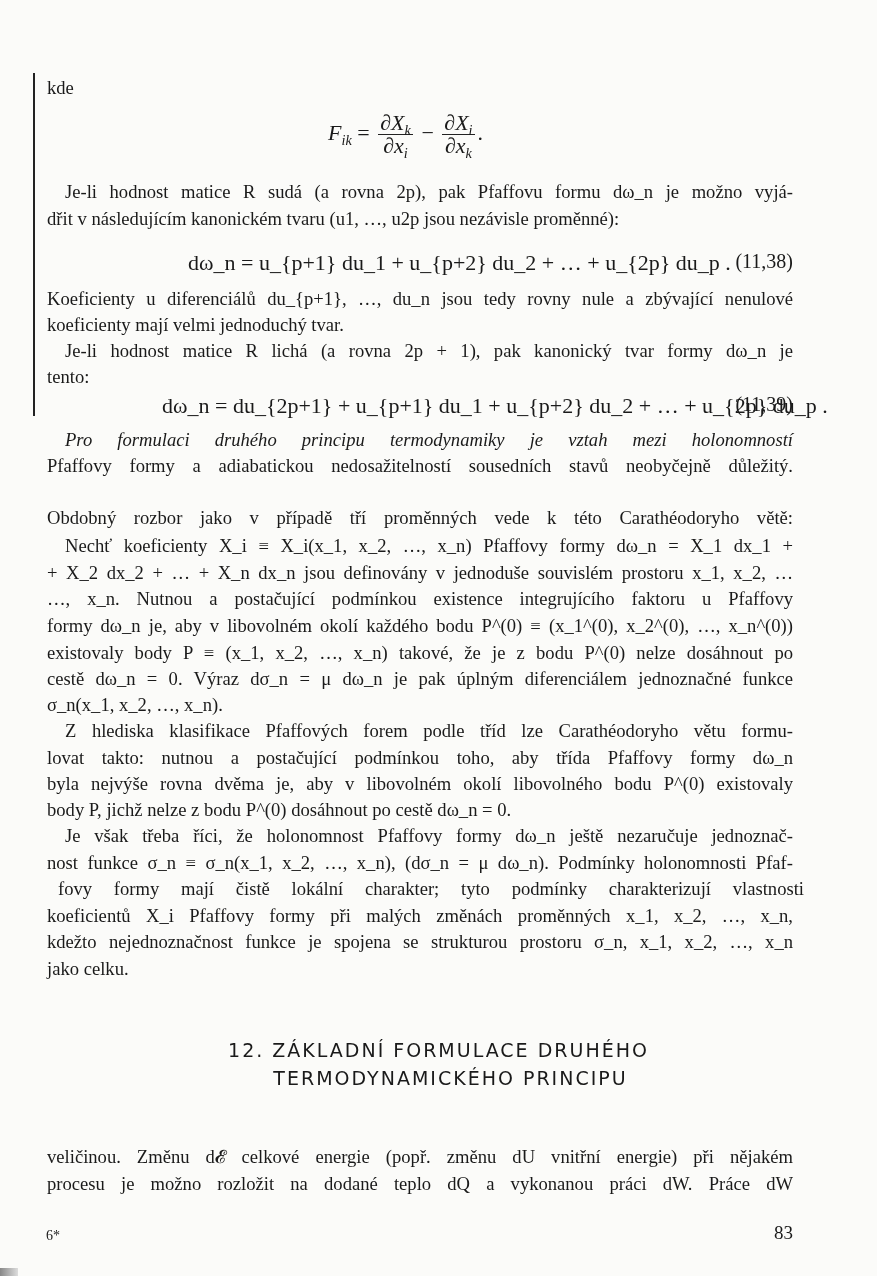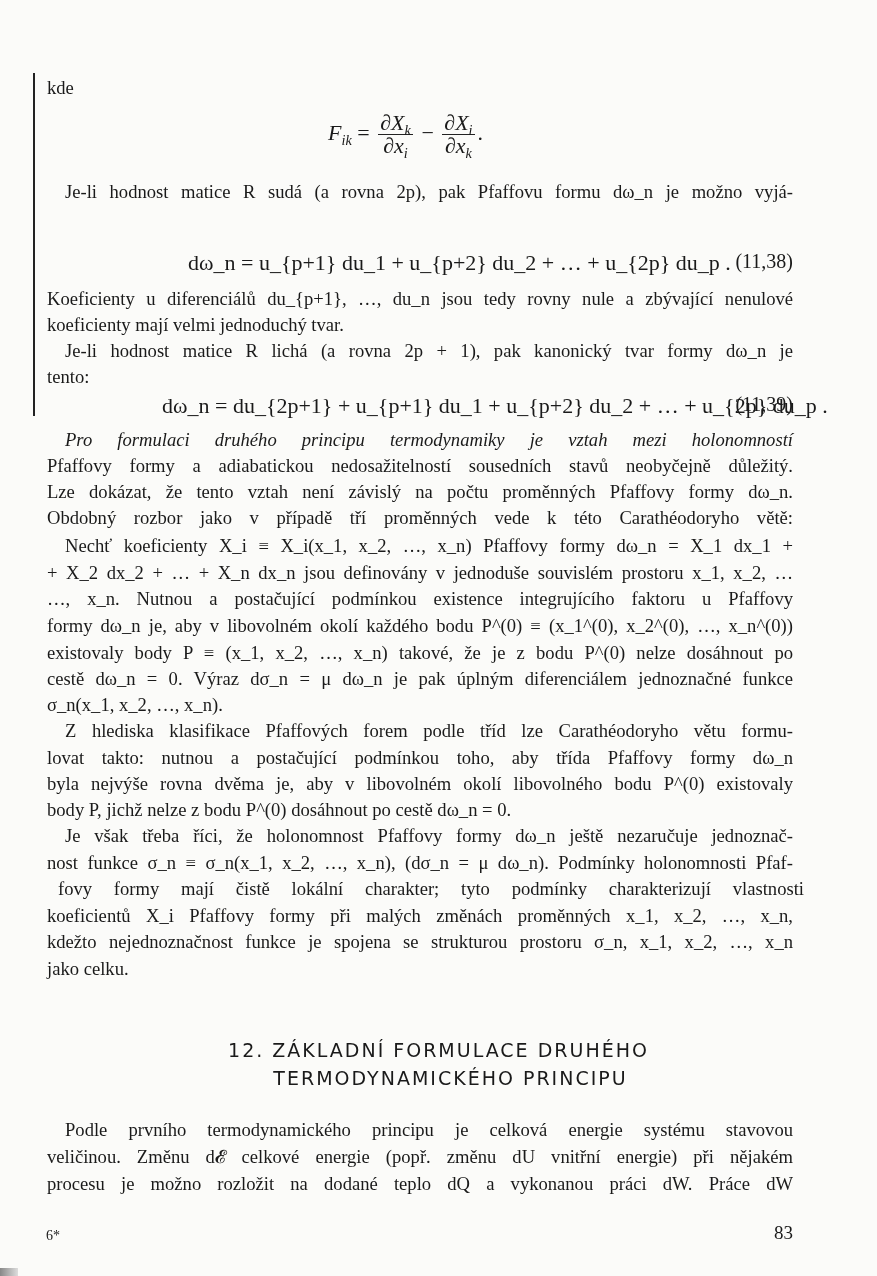--- a/index.html
+++ b/index.html
@@ -56,35 +56,35 @@
       <span class="den"><i>∂x</i><sub><i>i</i></sub></span>
     </span>
     −
     <span class="frac">
       <span class="num"><i>∂X</i><sub><i>i</i></sub></span>
       <span class="den"><i>∂x</i><sub><i>k</i></sub></span>
     </span>.
   </div>
 
   <div class="line just indent" style="top:180px;">Je-li hodnost matice R sudá (a rovna 2p), pak Pfaffovu formu dω_n je možno vyjá-</div>
+  <div class="line" style="top:207px;">dřit v následujícím kanonickém tvaru (u1, …, u2p jsou nezávisle proměnné):</div>
 
   <div class="eq" style="left:188px; top:250px;">dω_n = u_{p+1} du_1 + u_{p+2} du_2 + … + u_{2p} du_p .</div>
   <div class="eqno" style="top:250px;">(11,38)</div>
 
   <div class="line just" style="top:287px;">Koeficienty u diferenciálů du_{p+1}, …, du_n jsou tedy rovny nule a zbývající nenulové</div>
   <div class="line" style="top:313px;">koeficienty mají velmi jednoduchý tvar.</div>
   <div class="line just indent" style="top:339px;">Je-li hodnost matice R lichá (a rovna 2p + 1), pak kanonický tvar formy dω_n je</div>
   <div class="line" style="top:365px;">tento:</div>
 
   <div class="eq" style="left:162px; top:393px;">dω_n = du_{2p+1} + u_{p+1} du_1 + u_{p+2} du_2 + … + u_{2p} du_p .</div>
   <div class="eqno" style="top:393px;">(11,39)</div>
 
   <div class="line just indent" style="top:428px;font-style:italic;">Pro formulaci druhého principu termodynamiky je vztah mezi holonomností</div>
   <div class="line just" style="top:454px;">Pfaffovy formy a adiabatickou nedosažitelností sousedních stavů neobyčejně důležitý.</div>
-  <div class="line just" style="top:480px;">Lze dokázat, že tento vztah není závislý na počtu proměnných Pfaffovy formy dω_n.</div>
   <div class="line just" style="top:506px;">Obdobný rozbor jako v případě tří proměnných vede k této Carathéodoryho větě:</div>
 
   <div class="line just indent" style="top:534px;">Nechť koeficienty X_i ≡ X_i(x_1, x_2, …, x_n) Pfaffovy formy dω_n = X_1 dx_1 +</div>
   <div class="line just" style="top:561px;">+ X_2 dx_2 + … + X_n dx_n jsou definovány v jednoduše souvislém prostoru x_1, x_2, …</div>
   <div class="line just" style="top:587px;">…, x_n. Nutnou a postačující podmínkou existence integrujícího faktoru u Pfaffovy</div>
   <div class="line just" style="top:614px;">formy dω_n je, aby v libovolném okolí každého bodu P^(0) ≡ (x_1^(0), x_2^(0), …, x_n^(0))</div>
   <div class="line just" style="top:641px;">existovaly body P ≡ (x_1, x_2, …, x_n) takové, že je z bodu P^(0) nelze dosáhnout po</div>
   <div class="line just" style="top:667px;">cestě dω_n = 0. Výraz dσ_n = μ dω_n je pak úplným diferenciálem jednoznačné funkce</div>
   <div class="line" style="top:693px;">σ_n(x_1, x_2, …, x_n).</div>
 
@@ -96,20 +96,19 @@
   <div class="line just indent" style="top:824px;">Je však třeba říci, že holonomnost Pfaffovy formy dω_n ještě nezaručuje jednoznač-</div>
   <div class="line just" style="top:851px;">nost funkce σ_n ≡ σ_n(x_1, x_2, …, x_n), (dσ_n = μ dω_n). Podmínky holonomnosti Pfaf-</div>
   <div class="line just" style="top:877px;margin-left:11px;">fovy formy mají čistě lokální charakter; tyto podmínky charakterizují vlastnosti</div>
   <div class="line just" style="top:904px;">koeficientů X_i Pfaffovy formy při malých změnách proměnných x_1, x_2, …, x_n,</div>
   <div class="line just" style="top:930px;">kdežto nejednoznačnost funkce je spojena se strukturou prostoru σ_n, x_1, x_2, …, x_n</div>
   <div class="line" style="top:957px;">jako celku.</div>
 
   <div class="heading" style="top:1035px;">12. ZÁKLADNÍ FORMULACE DRUHÉHO</div>
   <div class="heading" style="top:1063px;padding-left:12px;">TERMODYNAMICKÉHO PRINCIPU</div>
 
-  <div class="line just indent" style="top:1118px;">Podle prvního termodynamického principu je celková energie systému stavovou</div>
   <div class="line just" style="top:1145px;">veličinou. Změnu d𝓔 celkové energie (popř. změnu dU vnitřní energie) při nějakém</div>
   <div class="line just" style="top:1172px;">procesu je možno rozložit na dodané teplo dQ a vykonanou práci dW. Práce dW</div>
 
   <div class="footer-left">6*</div>
   <div class="page-number">83</div>
   <div class="scan-corner"></div>
 </div>
 
 </body></html>

